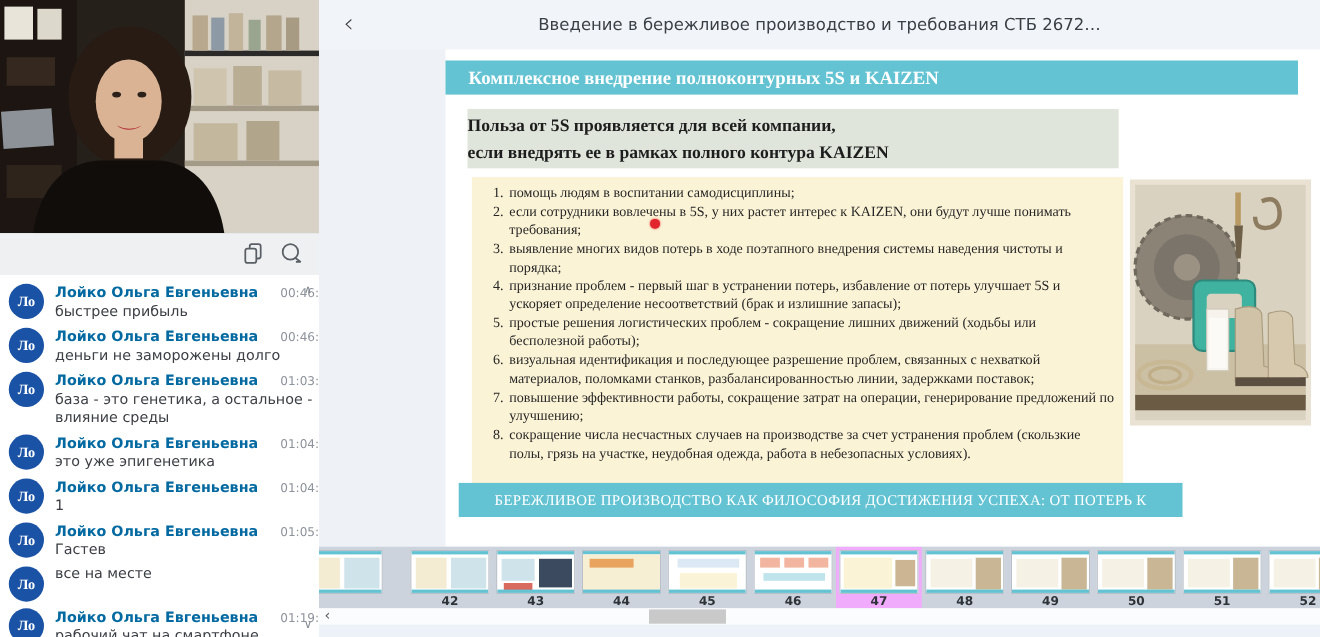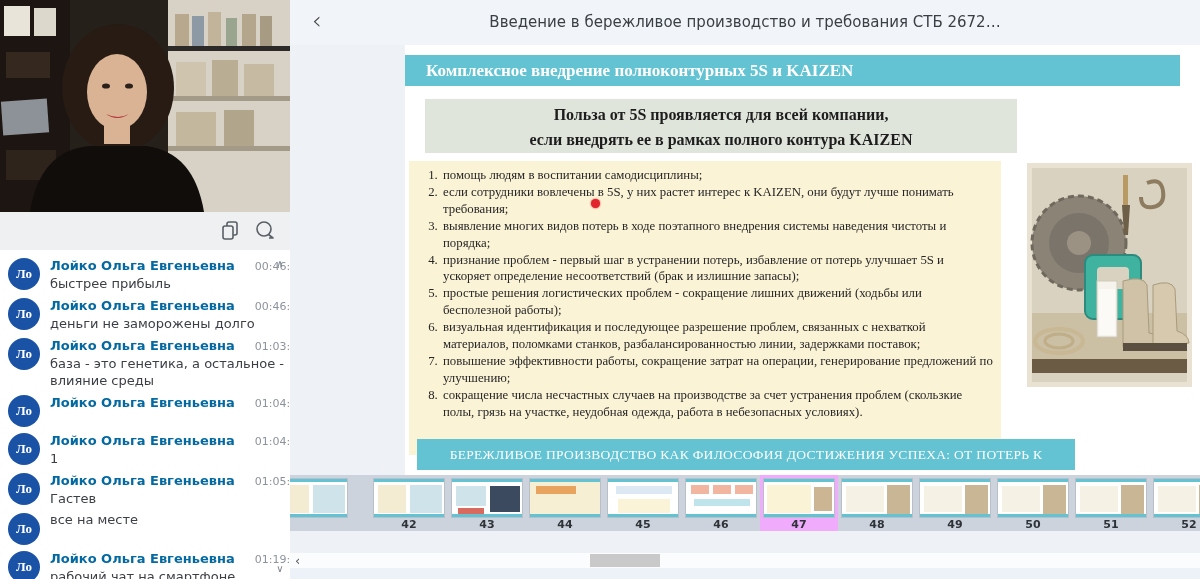--- a/index.html
+++ b/index.html
@@ -32,34 +32,34 @@
   #main { position:absolute; left:290px; top:0; width:910px; height:579px; background:#eef1f6; }
   #header { position:absolute; left:0; top:0; width:910px; height:45px; background:#f1f4f8; }
   #page-title { position:absolute; left:0; right:0; top:13px; text-align:center; font-size:15px; color:#3a3f45; }
   #back-btn { position:absolute; left:22px; top:10px; width:24px; height:24px; cursor:pointer;
               font-size:24px; color:#444; line-height:22px; font-weight:300; }
   #slide-canvas { position:absolute; left:115px; top:45px; width:795px; height:452px; background:#fff; }
   .slide-serif { font-family:"Liberation Serif","DejaVu Serif",serif; }
   #slide-titlebar { position:absolute; left:0; top:10px; width:775px; height:31px; background:#63c3d3;
                     color:#fff; font-weight:bold; font-size:17px; line-height:31px; padding-left:21px; }
   #slide-subtitle { position:absolute; left:20px; top:54px; width:592px; height:54px; background:#dfe5db;
-                    color:#1d1d1d; font-weight:600; font-size:16px; line-height:25px; text-align:center;
+                    color:#1d1d1d; font-weight:600; font-size:16px; line-height:25px; text-align:left;
                     white-space:pre-line; padding-top:3px; }
-  #slide-list { position:absolute; left:4px; top:116px; width:592px; height:294px; background:#fbf3d6;
+  #slide-list { position:absolute; left:24px; top:116px; width:592px; height:294px; background:#fbf3d6;
                 padding:6px 8px 0 6px; }
   #slide-list ol { margin-left:26px; color:#262626; font-size:12.8px; line-height:16.9px; }
   #slide-list li { padding-left:2px; }
   #laser-dot { position:absolute; left:186px; top:154px; width:9px; height:9px; border-radius:50%;
                background:#e2242c; box-shadow:0 0 2px #e2242c; }
   #slide-image { position:absolute; left:622px; top:118px; width:165px; height:224px; }
   #slide-footer { position:absolute; left:12px; top:394px; width:658px; height:31px; background:#63c3d3;
                   color:#fff; font-size:13.5px; line-height:31px; text-align:center; letter-spacing:.3px; }
 
   
-  #filmstrip { position:absolute; left:0; top:475px; width:910px; height:56px; background:#ccd3dc; overflow:hidden; }
+  #filmstrip { position:absolute; left:0; top:497px; width:910px; height:56px; background:#ccd3dc; overflow:hidden; }
   #strip-row { position:absolute; left:0; top:0; display:flex; height:56px; }
   .thumb-cell { width:78px; height:56px; flex:0 0 auto; position:relative; cursor:pointer; }
   .thumb-cell.partial { width:80px; }
   .thumb-cell.partial .thumb { margin-left:-14px; }
   .thumb-cell.selected { background:#f0abfc; }
   .thumb { position:relative; width:72px; height:40px; margin:3px auto 0; background:#fff;
            border:1px solid #b8bfc8; overflow:hidden; }
   .thumb-num { text-align:center; font-size:11px; font-weight:bold; color:#2e3338; line-height:13px; }
   .tb { position:absolute; } 
   .strip-top { left:0; top:0; width:100%; height:3px; background:#63c3d3; }
@@ -174,20 +174,21 @@
             <div class="msg-text">база - это генетика, а остальное - влияние среды</div>
           </div>
         </div>
 
         <div class="chat-msg">
           <div class="avatar">Ло</div>
           <div class="msg-body">
             <div class="msg-head">
               <span class="msg-author">Лойко Ольга Евгеньевна</span><span class="msg-time">01:04:06</span>
             </div>
+            <div class="msg-text">это уже эпигенетика</div>
           </div>
         </div>
 
         <div class="chat-msg">
           <div class="avatar">Ло</div>
           <div class="msg-body">
             <div class="msg-head">
               <span class="msg-author">Лойко Ольга Евгеньевна</span><span class="msg-time">01:04:27</span>
             </div>
             <div class="msg-text">1</div>

